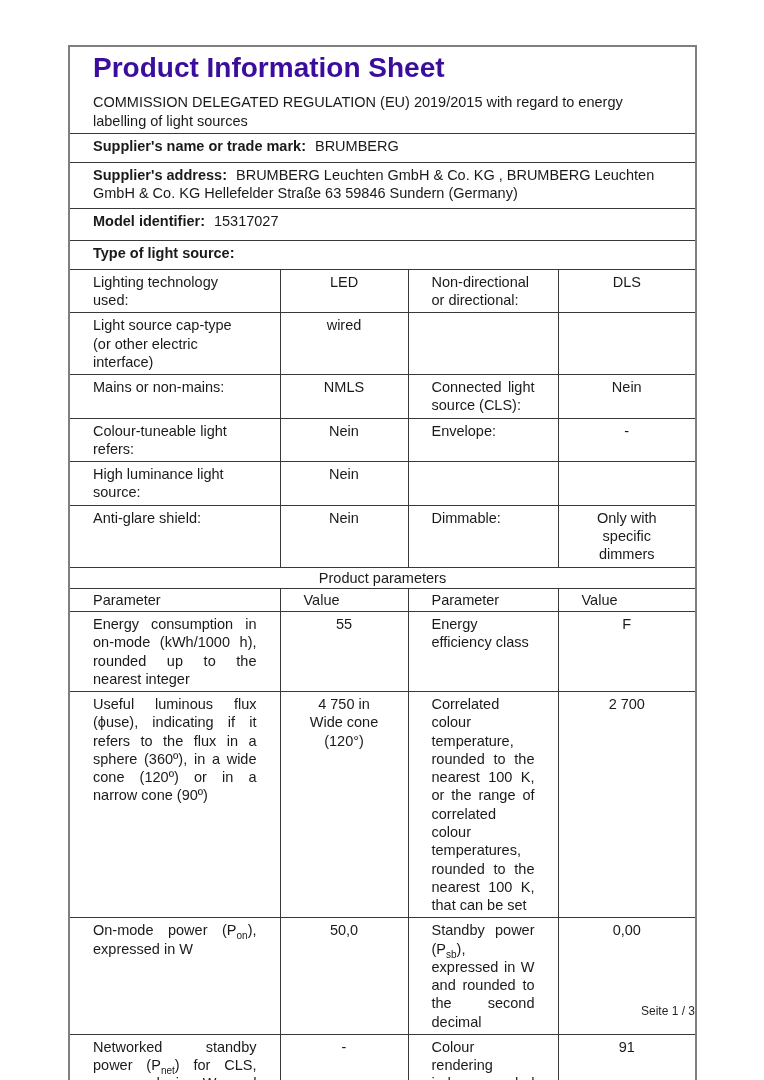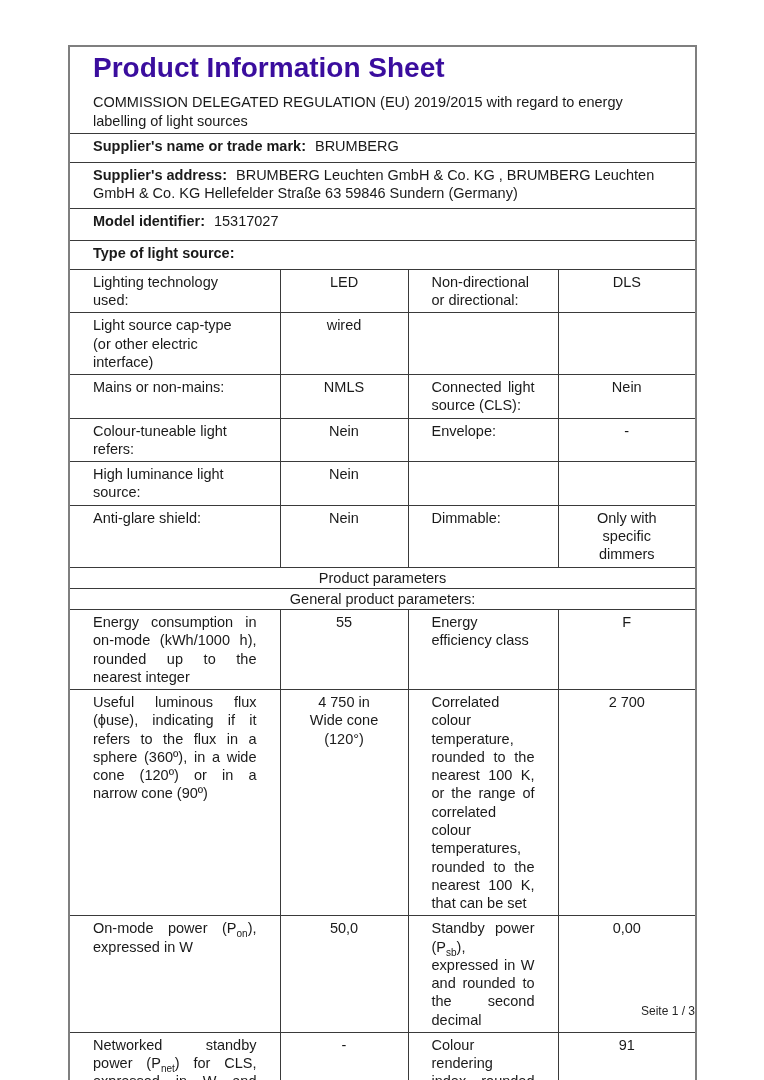--- a/index.html
+++ b/index.html
@@ -155,24 +155,27 @@
         <td>Anti-glare shield:</td>
         <td class="c">Nein</td>
         <td>Dimmable:</td>
         <td class="c">Only with specific dimmers</td>
       </tr>
 
       <tr class="r-pp">
         <td colspan="4" class="hd">Product parameters</td>
       </tr>
 
-
-      <tr class="r-gpp">
-        <td colspan="4" class="hd">General product parameters:</td>
-      </tr>
+      <tr class="r-cols">
+        <td>Parameter</td>
+        <td>Value</td>
+        <td>Parameter</td>
+        <td>Value</td>
+      </tr>
+
 
       <tr class="r-g1">
         <td class="j">Energy consumption in on-mode (kWh/1000 h), rounded up to the nearest integer</td>
         <td class="c">55</td>
         <td class="j">Energy efficiency class</td>
         <td class="c">F</td>
       </tr>
       <tr class="r-g2">
         <td class="j">Useful luminous flux (ϕuse), indicating if it refers to the flux in a sphere (360º), in a wide cone (120º) or in a narrow cone (90º)</td>
         <td class="c">4 750 in Wide cone (120°)</td>

